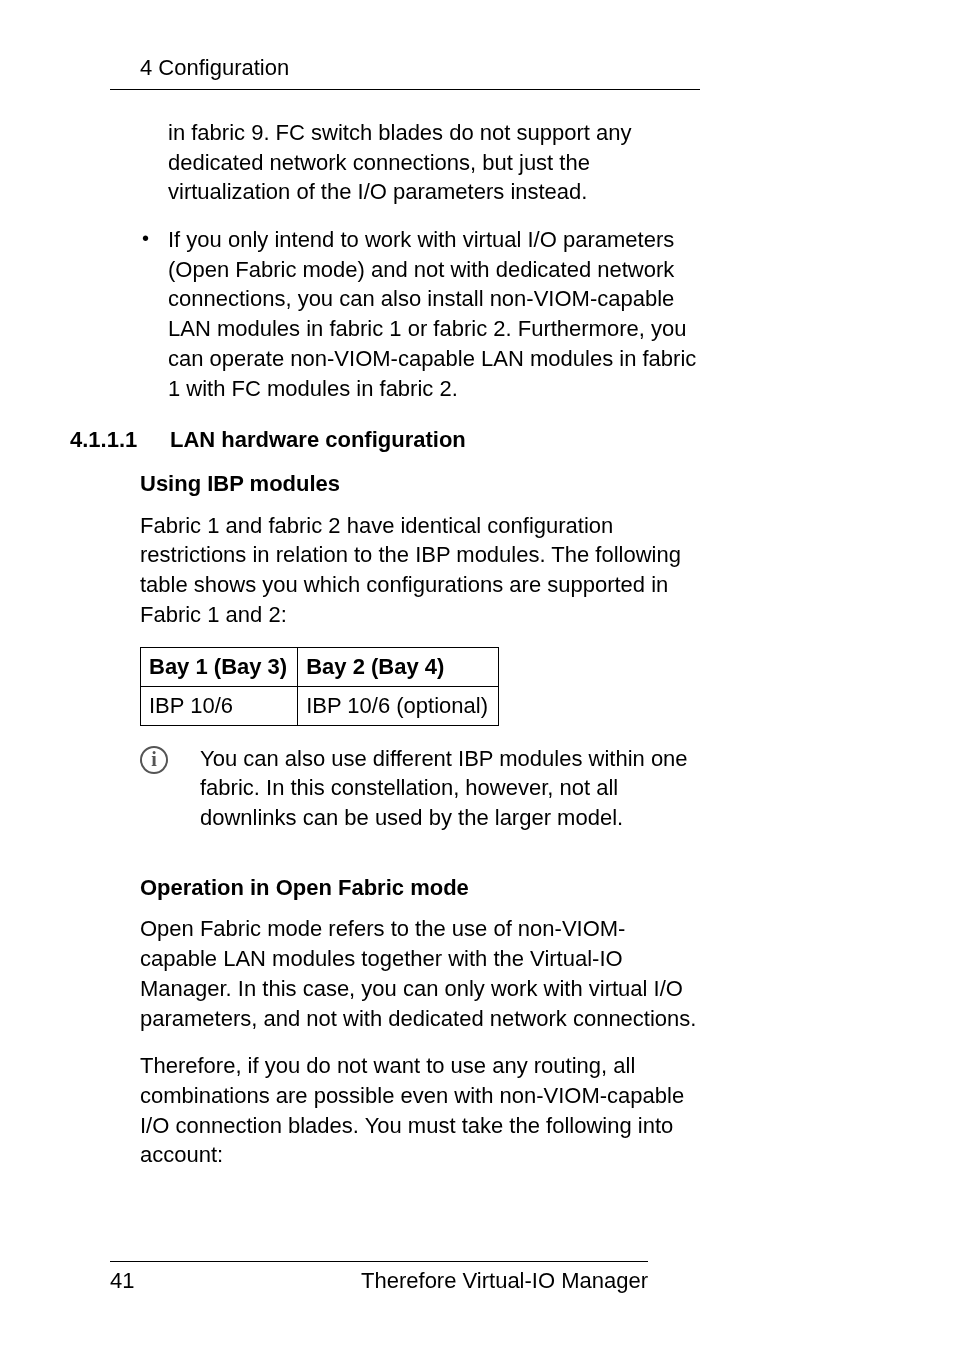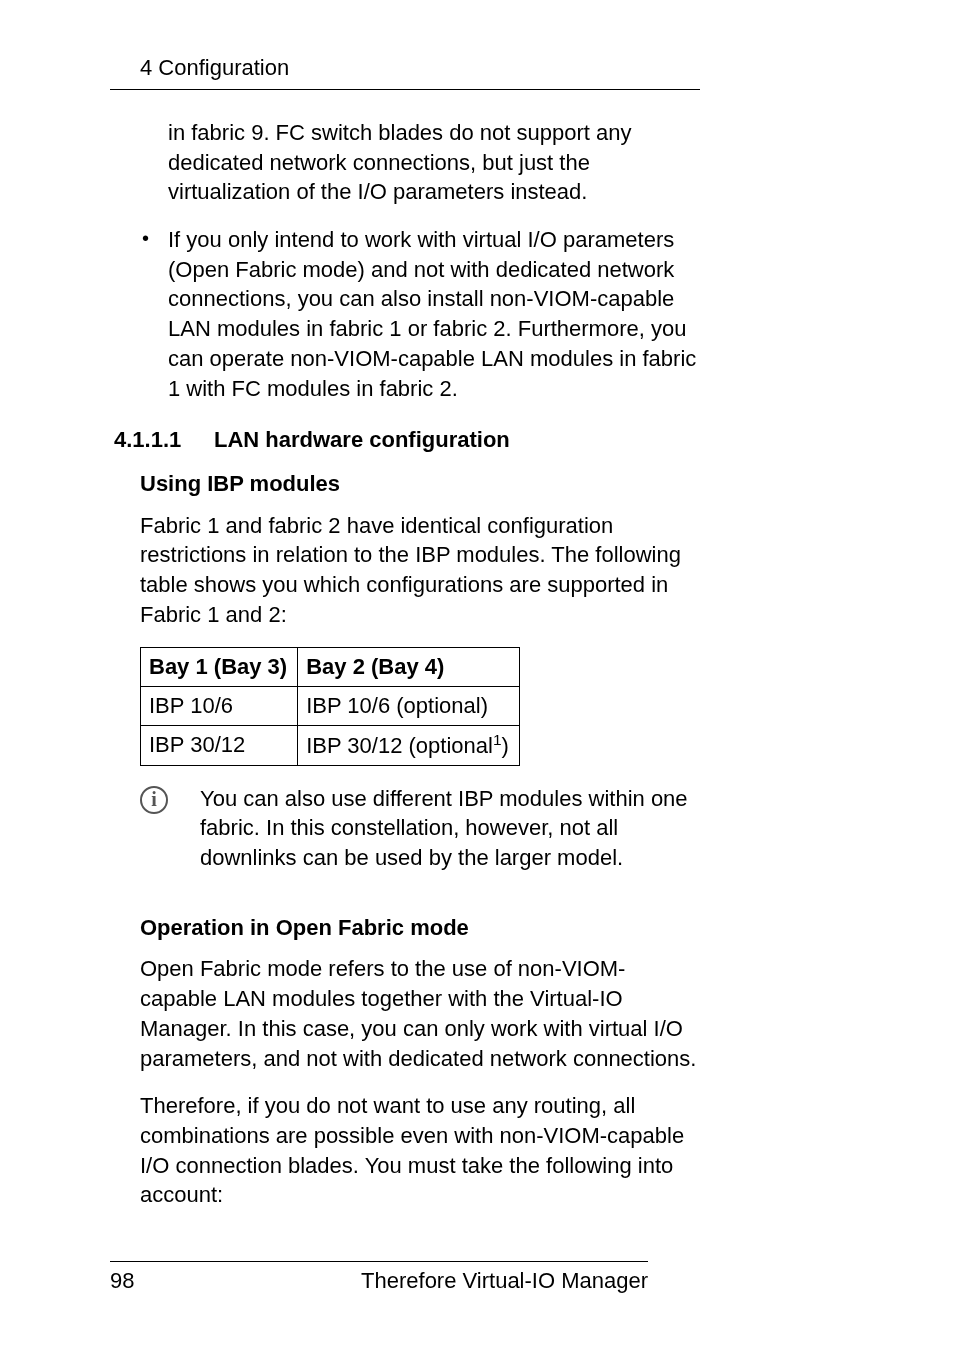--- a/index.html
+++ b/index.html
@@ -63,21 +63,20 @@
     display: flex;
     align-items: flex-start;
     margin-left: -70px; 
     margin-bottom: 14px;
     font-weight: bold;
     font-size: 22px;
   }
   .section-num {
     width: 100px;
     flex: 0 0 100px;
-    margin-left: 44px;
   }
   .section-title {
     flex: 1;
   }
   .subhead {
     font-weight: bold;
     font-size: 22px;
     margin: 6px 0 12px 0;
   }
   table.cfg {
@@ -175,24 +174,20 @@
         <tr>
           <th>Bay 1 (Bay 3)</th>
           <th>Bay 2 (Bay 4)</th>
         </tr>
       </thead>
       <tbody>
         <tr>
           <td>IBP 10/6</td>
           <td>IBP 10/6 (optional)</td>
         </tr>
-        <tr>
-          <td>IBP 30/12</td>
-          <td><span>IBP 30/12 (optional</span><sup>1</sup><span>)</span></td>
-        </tr>
       </tbody>
     </table>
 
 
     <div class="note-row">
       <div class="info-icon">
         <div class="info-glyph">i</div>
       </div>
       <div class="note-text">You can also use different IBP modules within one fabric. In this constellation, however, not all downlinks can be used by the larger model.</div>
     </div>
@@ -201,18 +196,18 @@
 
     <p class="para">Open Fabric mode refers to the use of non-VIOM-capable LAN modules together with the Virtual-IO Manager. In this case, you can only work with virtual I/O parameters, and not with dedicated network connections.</p>
 
     <p class="para">Therefore, if you do not want to use any routing, all combinations are possible even with non-VIOM-capable I/O connection blades. You must take the following into account:</p>
 
   </div>
 
   <div class="footer">
     <hr class="bottom-rule">
     <div class="footer-line">
-      <span>98</span>
+      <span>41</span>
       <span>Therefore Virtual-IO Manager</span>
     </div>
   </div>
 
 </div>
 
 </body></html>

